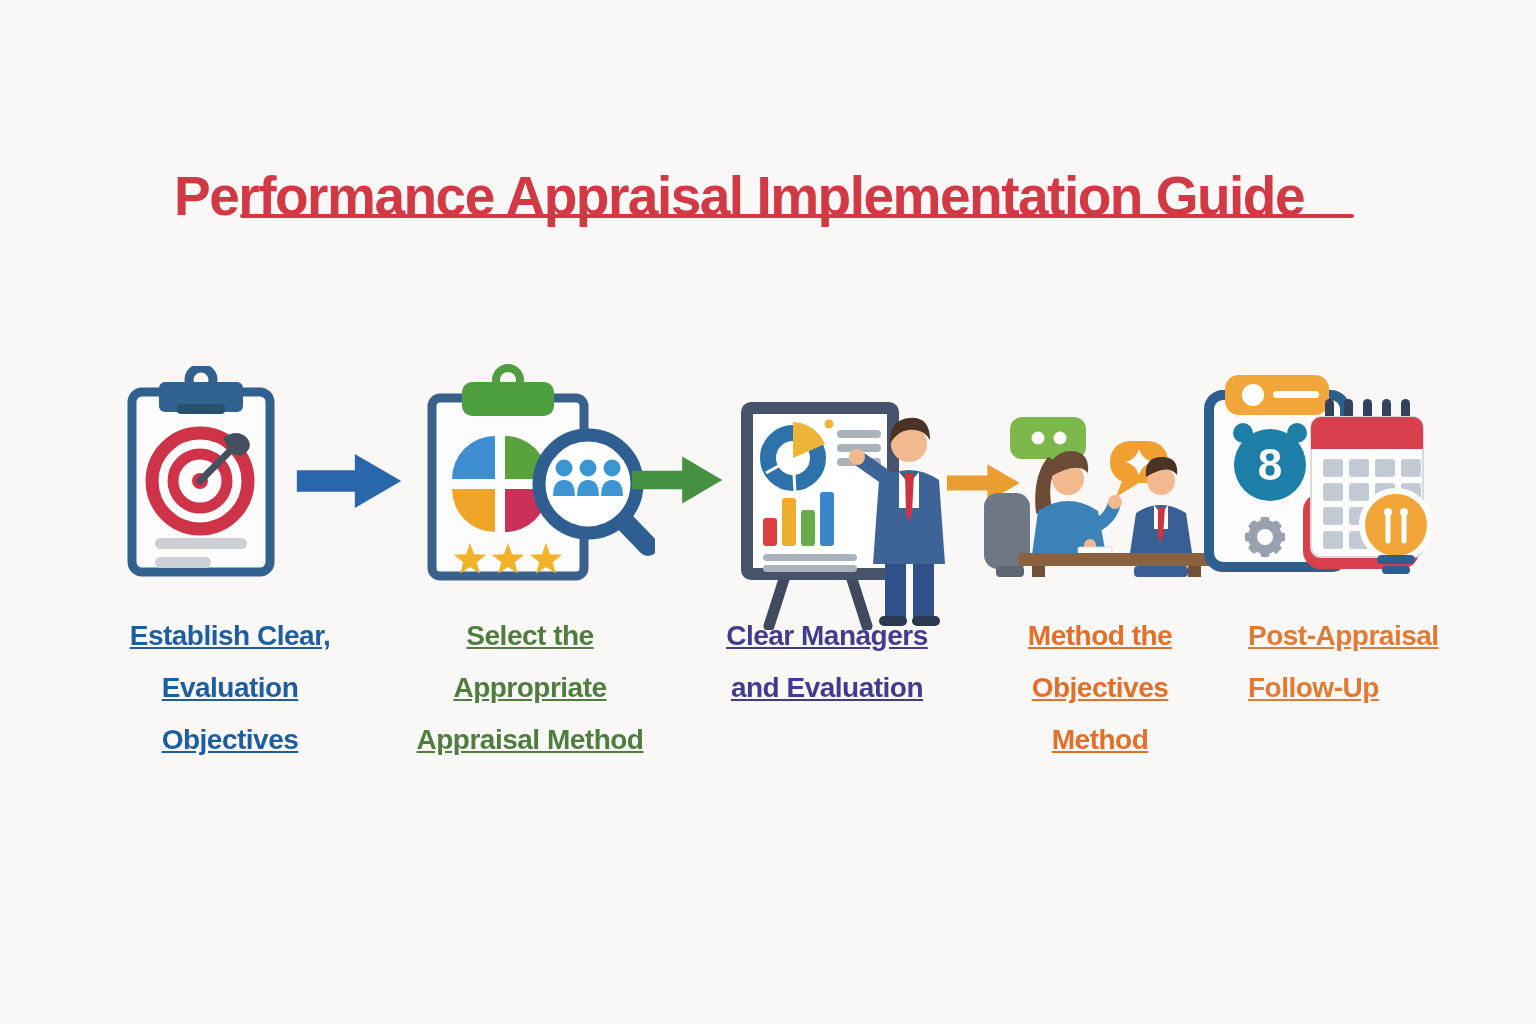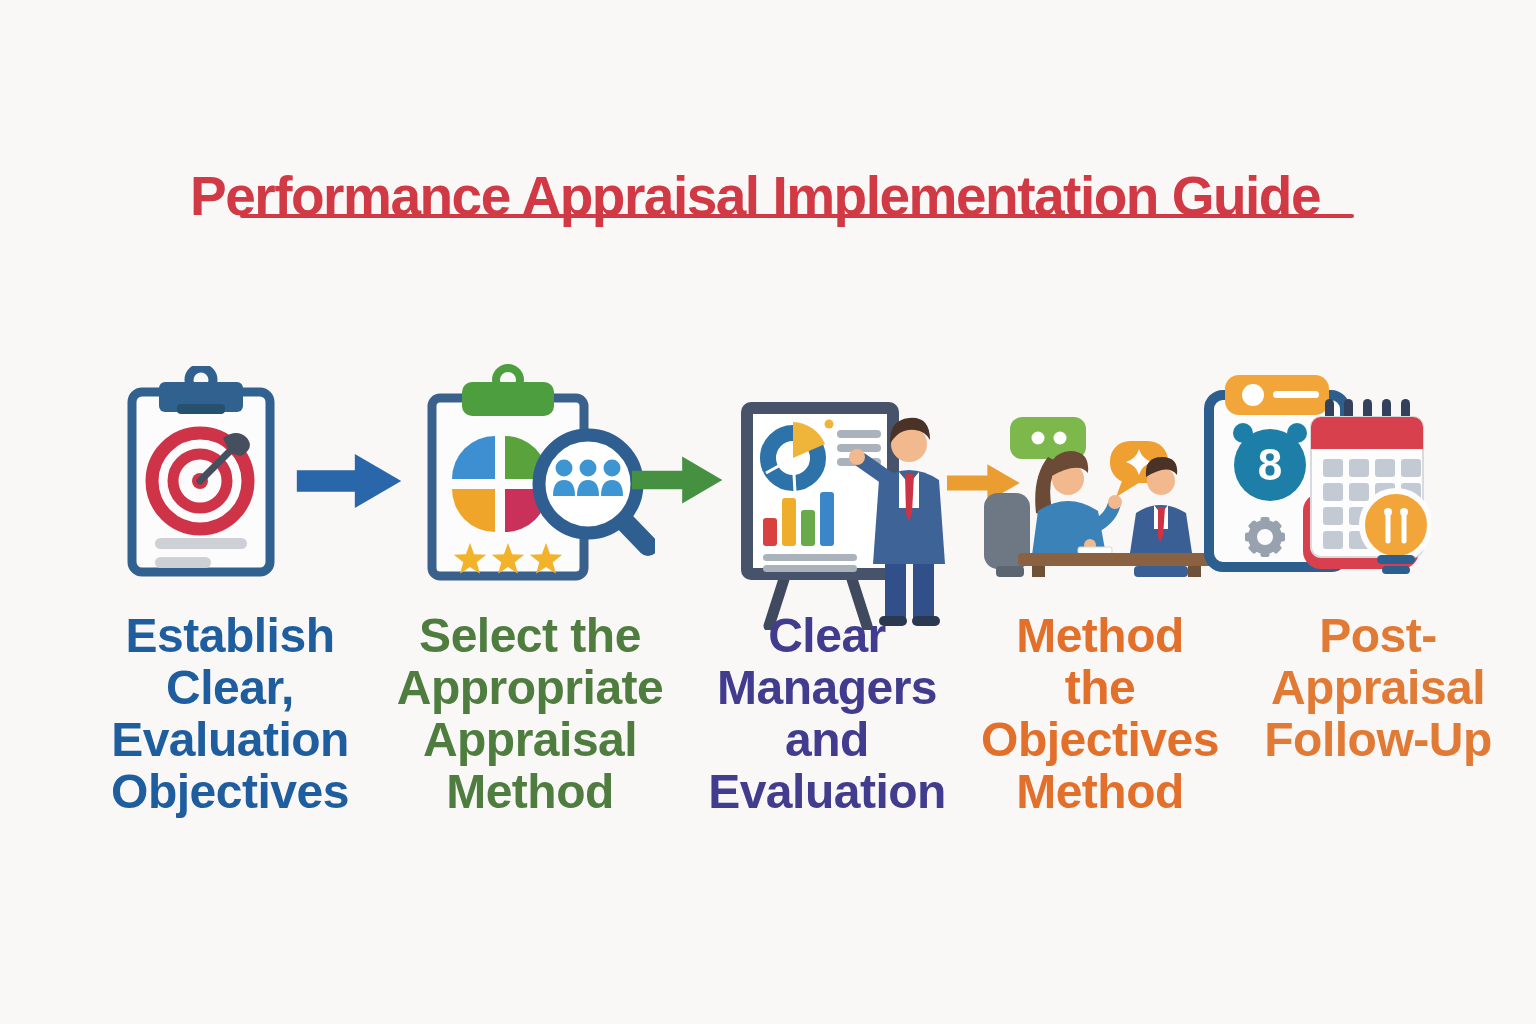--- a/index.html
+++ b/index.html
@@ -1,38 +1,38 @@
 <!DOCTYPE html>
 <html><head>
 <meta charset="utf-8">
 <style>
   html,body{margin:0;padding:0;}
   body{font-family:"Liberation Sans",sans-serif;}
-  .canvas{position:relative;width:1478px;height:1024px;background:#faf7f7;overflow:hidden;padding-left:32px;}
+  .canvas{position:relative;width:1478px;height:1024px;background:#faf7f7;overflow:hidden;}
 
   .title{position:absolute;top:126px;left:0;right:0;text-align:center;
          font-size:55px;font-weight:bold;letter-spacing:-1.5px;line-height:66px;}
   .title-underline{position:absolute;top:214px;left:240px;width:1114px;height:4px;border-radius:2px;}
 
   .icon{position:absolute;}
   .icon svg{display:block;width:100%;height:100%;}
   .icon-1{left:122px;top:366px;width:158px;height:215px;}
   .icon-2{left:420px;top:362px;width:235px;height:240px;}
   .icon-3{left:733px;top:388px;width:212px;height:242px;}
   .icon-4{left:982px;top:415px;width:240px;height:162px;}
   .icon-5{left:1203px;top:373px;width:228px;height:202px;}
 
   .arrow{position:absolute;}
   .arrow svg{display:block;width:100%;height:100%;}
   .arrow-1{left:294px;top:452px;width:112px;height:58px;}
   .arrow-2{left:632px;top:452px;width:92px;height:56px;}
   .arrow-3{left:947px;top:456px;width:74px;height:54px;}
 
-  .step-label{position:absolute;top:610px;font-size:48px;font-weight:bold;
-              line-height:52px;letter-spacing:-0.5px;text-align:center;}
+  .step-label{position:absolute;top:610px;font-size:28px;font-weight:bold;
+              line-height:52px;letter-spacing:-0.5px;text-align:center;text-decoration:underline;}
   .label-1{left:75px;width:310px;}
   .label-2{left:380px;width:300px;}
   .label-3{left:682px;width:290px;}
   .label-4{left:975px;width:250px;}
   .label-5{left:1248px;width:260px;text-align:left;}
 </style>
 </head>
 <body style="background: rgb(250, 247, 247);">
 
 <div class="canvas">
@@ -263,18 +263,18 @@
   </div>
   <div class="step-label label-3" style="color: rgb(65, 60, 142);">
     <div>Clear Managers</div>
     <div>and Evaluation</div>
   </div>
   <div class="step-label label-4" style="color: rgb(226, 112, 43);">
     <div>Method the</div>
     <div>Objectives</div>
     <div>Method</div>
   </div>
-  <div class="step-label label-5" style="color: rgb(224, 122, 53); text-align: center;">
+  <div class="step-label label-5" style="color: rgb(224, 122, 53);">
     <div>Post-Appraisal</div>
     <div>Follow-Up</div>
   </div>
 
 </div>
 
 </body></html>

